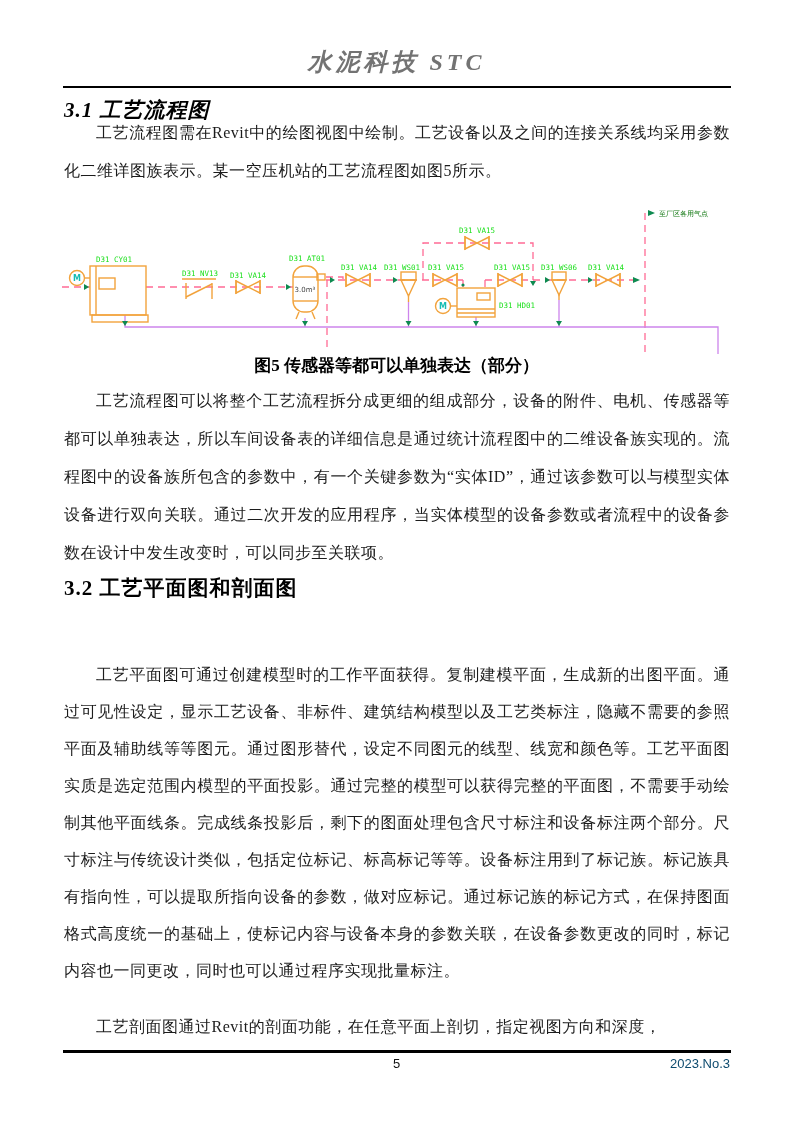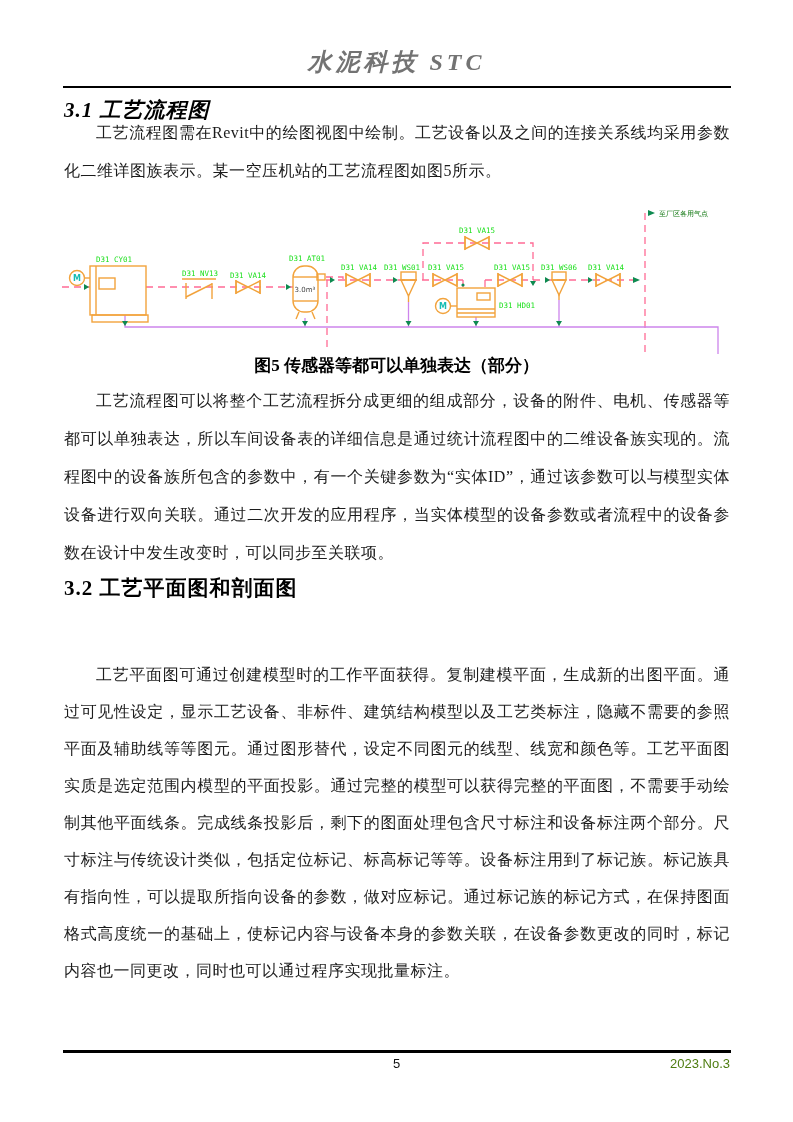--- a/index.html
+++ b/index.html
@@ -32,21 +32,21 @@
     font-size:17px;font-weight:bold;color:#000;
   }
   .diagram{position:absolute;top:202px;left:0;}
   .foot-rule{position:absolute;top:1050px;left:63px;width:668px;height:3px;background:#000;}
   .page-num{
     position:absolute;top:1056px;left:0;width:793px;text-align:center;
     font-family:"Liberation Sans","DejaVu Sans",sans-serif;font-size:13px;color:#111;
   }
   .issue{
     position:absolute;top:1056px;right:63px;
-    font-family:"Liberation Sans","DejaVu Sans",sans-serif;font-size:13px;color:#4d7c0f;
+    font-family:"Liberation Sans","DejaVu Sans",sans-serif;font-size:13px;color:#0c4a6e;
   }
   
   .eq{stroke:#F2A33C;stroke-width:1.4;fill:none;}
   .pl{stroke:#FF6B95;stroke-width:1.3;fill:none;stroke-dasharray:7 5;}
   .dl{stroke:#CD85EC;stroke-width:1.3;fill:none;}
   .tag{fill:#1ADF1A;font-family:"DejaVu Sans Mono","Liberation Mono",monospace;font-size:7.5px;}
   .dest{fill:#157a15;font-family:"DejaVu Sans Mono","Liberation Mono",monospace;font-size:7px;}
   .jm{fill:#0E8A50;stroke:none;}
   .mtext{fill:#17BDB4;font-family:"DejaVu Sans","Liberation Sans",sans-serif;font-size:8px;font-weight:bold;}
   .vol{fill:#444;font-family:"DejaVu Sans","Liberation Sans",sans-serif;font-size:7px;}
@@ -210,18 +210,19 @@
       <text class="dest" x="659" y="14">至厂区各用气点</text>
     </g>
   </svg>
 
   <div class="fig-caption">图5 传感器等都可以单独表达（部分）</div>
 
   <div class="para p2">工艺流程图可以将整个工艺流程拆分成更细的组成部分，设备的附件、电机、传感器等都可以单独表达，所以车间设备表的详细信息是通过统计流程图中的二维设备族实现的。流程图中的设备族所包含的参数中，有一个关键参数为“实体ID”，通过该参数可以与模型实体设备进行双向关联。通过二次开发的应用程序，当实体模型的设备参数或者流程中的设备参数在设计中发生改变时，可以同步至关联项。</div>
 
   <div class="sec-heading h32">3.2 工艺平面图和剖面图</div>
   <div class="para p3">工艺平面图可通过创建模型时的工作平面获得。复制建模平面，生成新的出图平面。通过可见性设定，显示工艺设备、非标件、建筑结构模型以及工艺类标注，隐藏不需要的参照平面及辅助线等等图元。通过图形替代，设定不同图元的线型、线宽和颜色等。工艺平面图实质是选定范围内模型的平面投影。通过完整的模型可以获得完整的平面图，不需要手动绘制其他平面线条。完成线条投影后，剩下的图面处理包含尺寸标注和设备标注两个部分。尺寸标注与传统设计类似，包括定位标记、标高标记等等。设备标注用到了标记族。标记族具有指向性，可以提取所指向设备的参数，做对应标记。通过标记族的标记方式，在保持图面格式高度统一的基础上，使标记内容与设备本身的参数关联，在设备参数更改的同时，标记内容也一同更改，同时也可以通过程序实现批量标注。</div>
+  <div class="para p4">工艺剖面图通过Revit的剖面功能，在任意平面上剖切，指定视图方向和深度，</div>
 
   <div class="foot-rule"></div>
   <div class="page-num">5</div>
   <div class="issue">2023.No.3</div>
 
 </div>
 
 </body></html>

